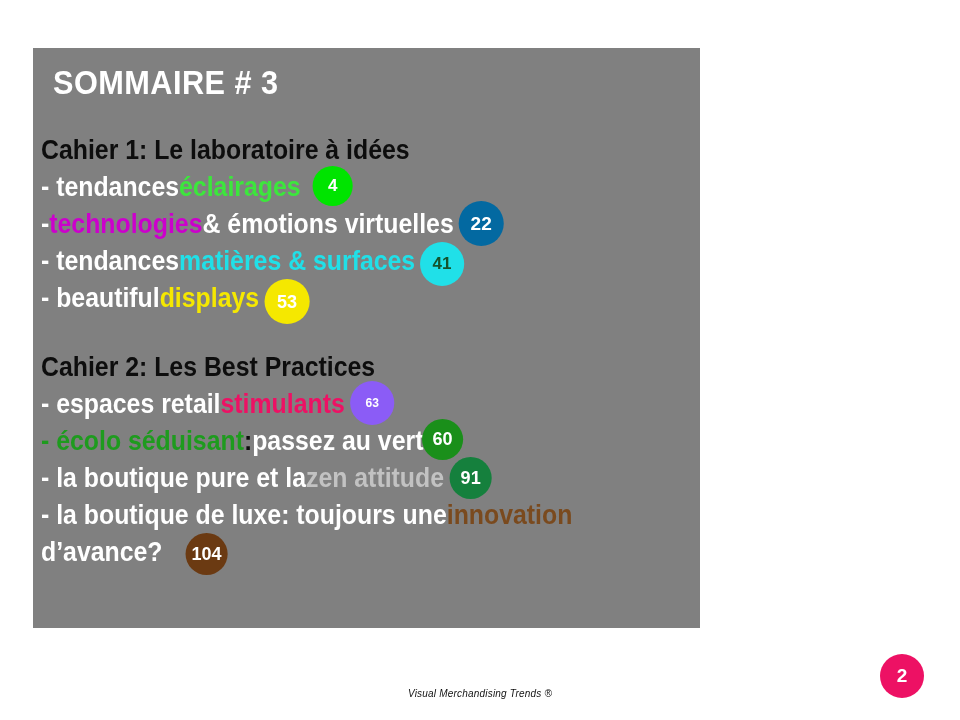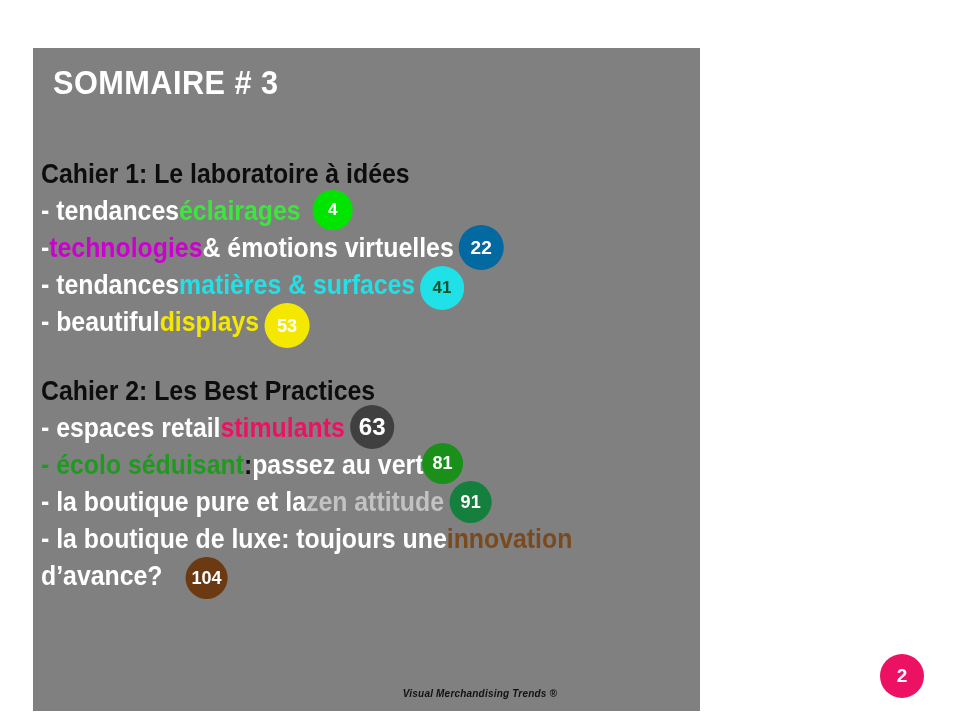--- a/index.html
+++ b/index.html
@@ -14,21 +14,21 @@
     overflow: hidden;
     font-family: "Liberation Sans", sans-serif;
   }
 
   
   #slide-panel {
     position: absolute;
     left: 33px;
     top: 48px;
     width: 667px;
-    height: 663px;
+    height: 580px;
     background: #808080;
     box-sizing: border-box;
   }
 
   
   #slide-title {
     position: absolute;
     left: 20px;
     top: 16px;
     color: #ffffff;
@@ -38,21 +38,21 @@
     transform: scaleX(0.93);
     transform-origin: left center;
     white-space: nowrap;
     font-family: "Liberation Sans", sans-serif;
   }
 
   
   #slide-body {
     position: absolute;
     left: 8px;
-    top: 108px;
+    top: 84px;
     right: 4px;
   }
   .line {
     display: flex;
     align-items: center;
     height: 37px;
     white-space: nowrap;
     font-size: 27px;
     font-weight: bold;
     transform: scaleX(0.92);
@@ -83,21 +83,21 @@
 
   
   #footer-credit {
     position: absolute;
     left: 0;
     right: 0;
     top: 688px;
     text-align: center;
     font-size: 10px;
     font-style: italic;
-    font-weight: bold;
+    font-weight: normal;
     color: #111111;
     font-family: "Liberation Sans", sans-serif;
     letter-spacing: 0.2px;
   }
   #page-number-badge {
     position: absolute;
     left: 880px;
     top: 654px;
     width: 44px;
     height: 44px;
@@ -148,27 +148,27 @@
         <span class="badge" style="background: rgb(245, 232, 0); color: rgb(255, 255, 255); width: 45px; height: 45px; font-size: 18px; margin-top: 6px;">53</span>
       </div>
       <div class="group-gap"></div>
       <div class="line heading">
         <span class="seg" style="color: rgb(13, 13, 13);">Cahier 2: Les Best Practices</span>
       </div>
       <div class="line">
         <span class="seg" style="color: rgb(255, 255, 255);">- espaces retail </span>
         <span class="seg" style="color: rgb(237, 17, 100);">stimulants</span>
         <span class="seg" style="color: rgb(255, 255, 255);">&nbsp;</span>
-        <span class="badge" style="background: #404040; color: rgb(255, 255, 255); width: 44px; height: 44px; font-size: 24px; margin-top: -3px;">63</span>
+        <span class="badge" style="background: #8b5cf6; color: rgb(255, 255, 255); width: 44px; height: 44px; font-size: 12px; margin-top: -3px;">63</span>
       </div>
       <div class="line">
         <span class="seg" style="color: rgb(30, 155, 30);">-  écolo séduisant</span>
         <span class="seg" style="color: rgb(13, 13, 13);">:</span>
         <span class="seg" style="color: rgb(255, 255, 255);"> passez au vert</span>
-        <span class="badge" style="background: rgb(26, 143, 26); color: rgb(255, 255, 255); width: 41px; height: 41px; font-size: 18px; margin-top: -5px;">81</span>
+        <span class="badge" style="background: rgb(26, 143, 26); color: rgb(255, 255, 255); width: 41px; height: 41px; font-size: 18px; margin-top: -5px;">60</span>
       </div>
       <div class="line">
         <span class="seg" style="color: rgb(255, 255, 255);">- la boutique pure et la </span>
         <span class="seg" style="color: rgb(194, 194, 194);">zen attitude</span>
         <span class="seg" style="color: rgb(255, 255, 255);">&nbsp;</span>
         <span class="badge" style="background: #15803d; color: rgb(255, 255, 255); width: 42px; height: 42px; font-size: 18px; margin-top: -1px;">91</span>
       </div>
       <div class="line">
         <span class="seg" style="color: rgb(255, 255, 255);">- la boutique de luxe: toujours une </span>
         <span class="seg" style="color: rgb(122, 74, 30);">innovation</span>

